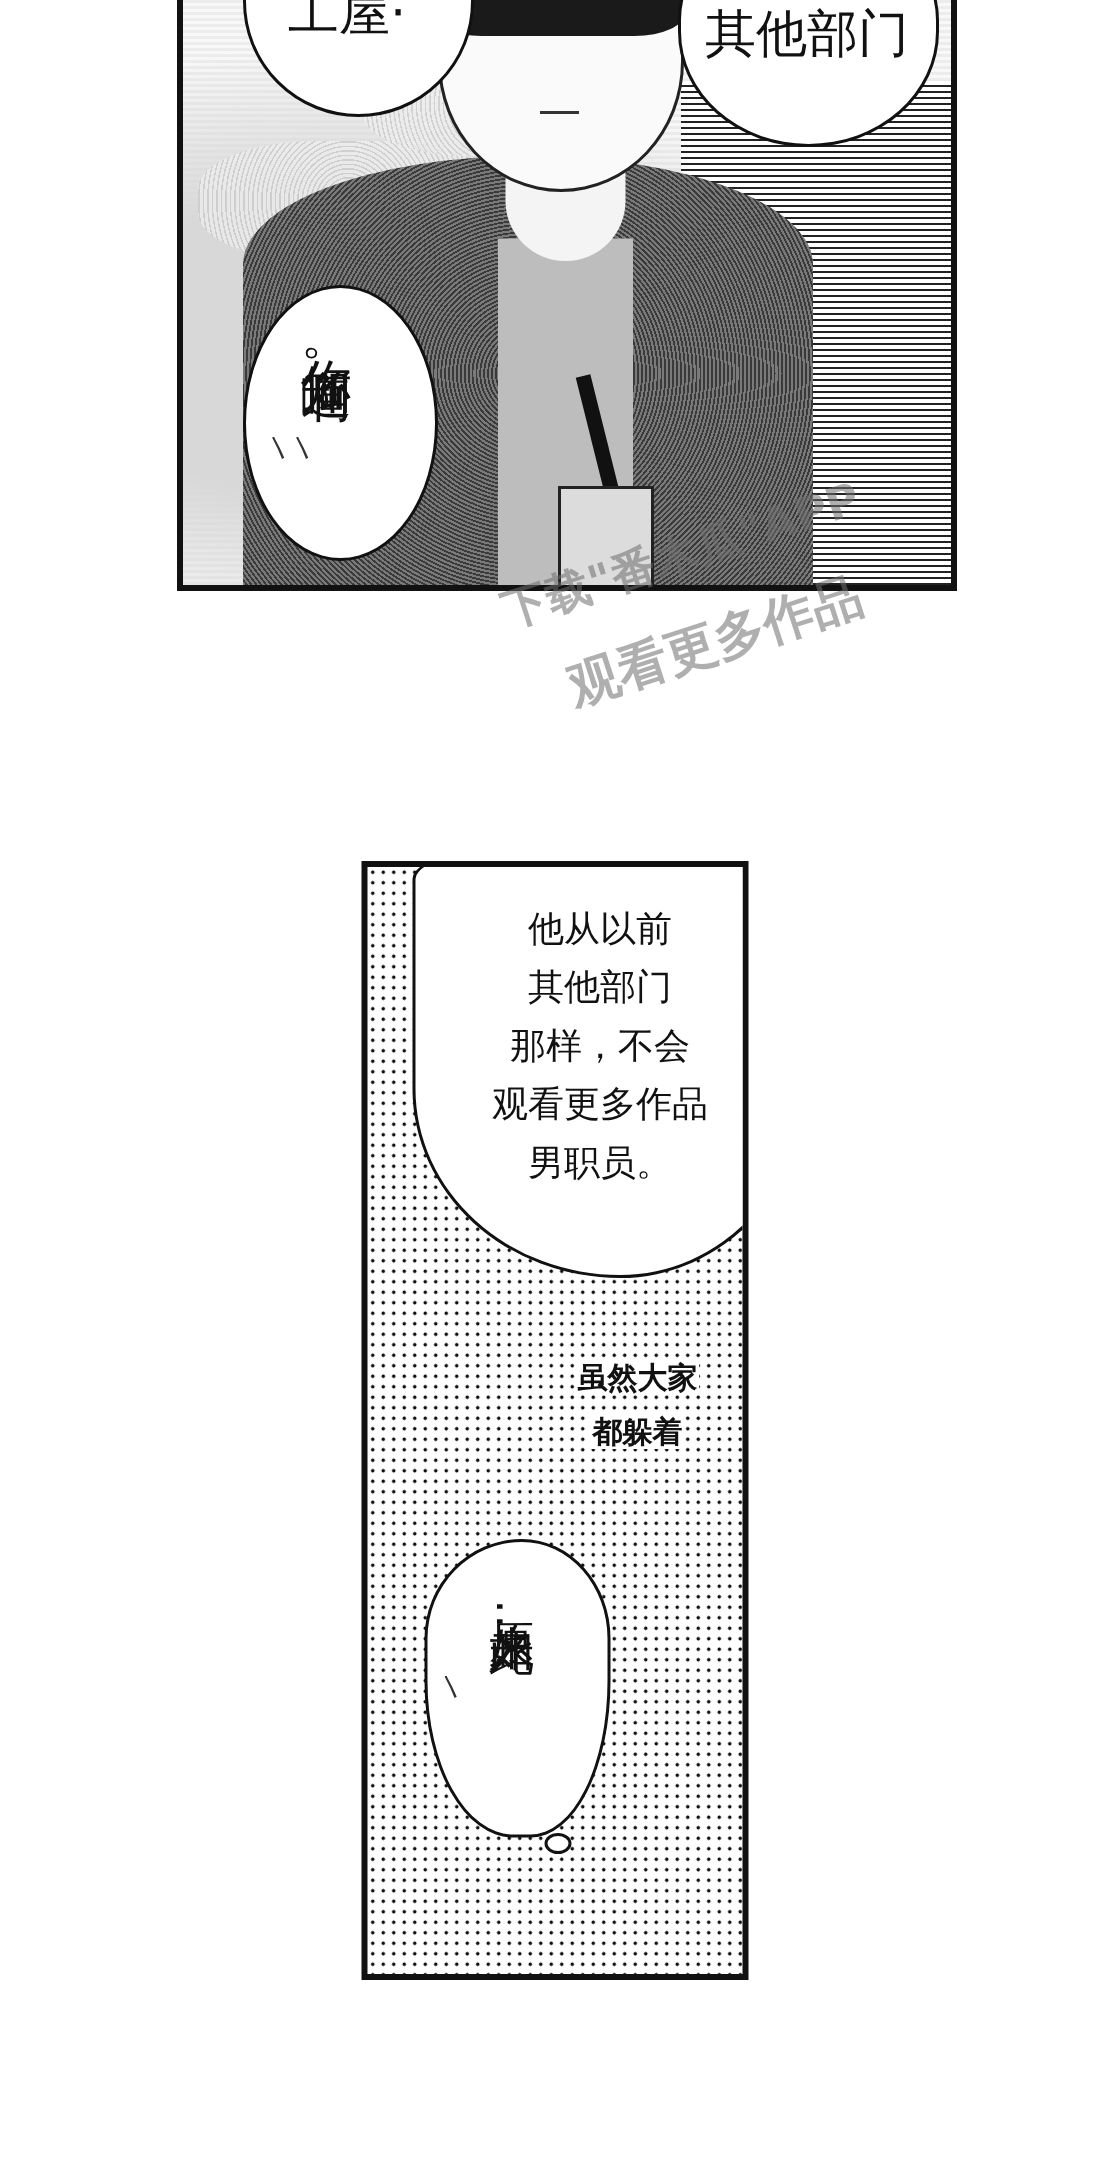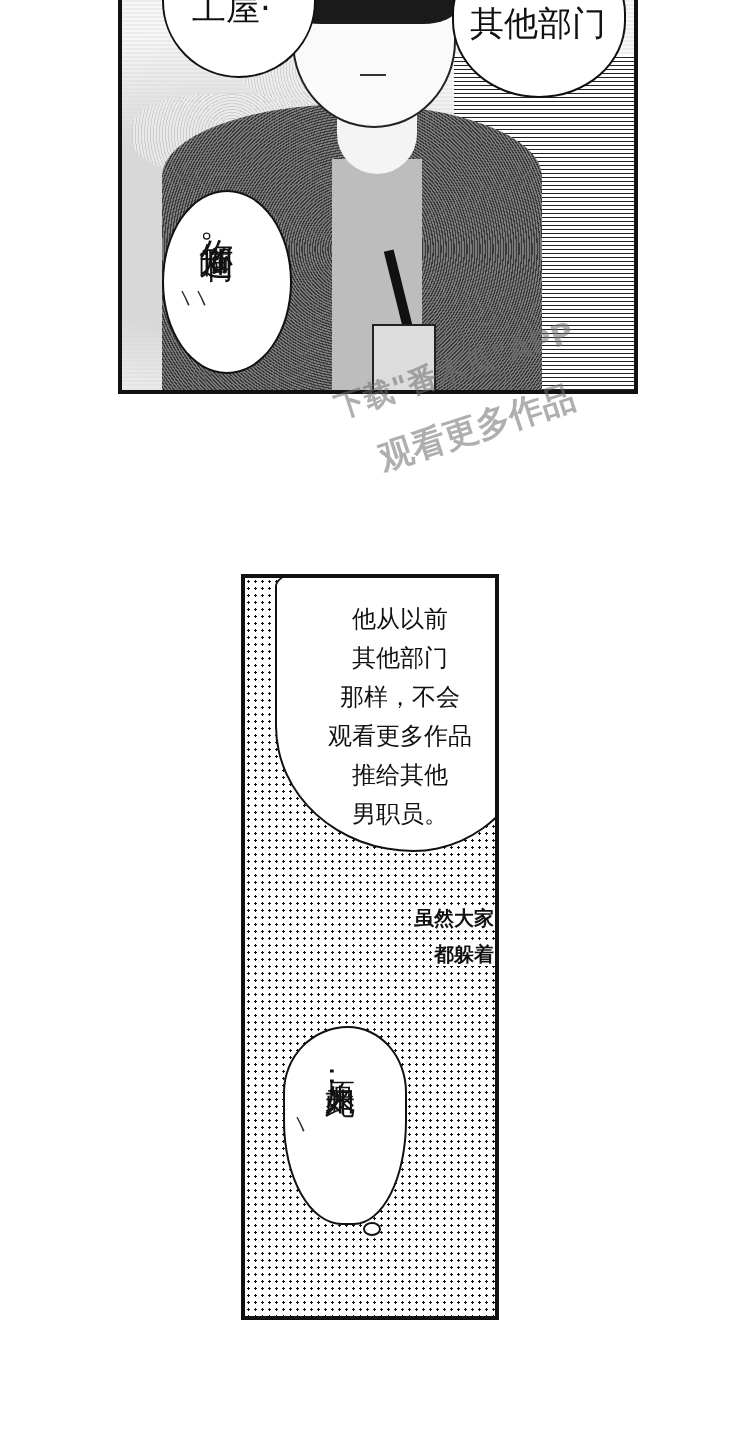--- a/index.html
+++ b/index.html
@@ -34,21 +34,21 @@
   #bubble-mid { left:40px; top:196px; width:126px; height:180px; border-radius:50%; }
   #bubble-mid .t { position:absolute; left:36px; top:20px; }
   .sweat { position:absolute; font-size:16px; color:#333; }
   .watermark { position:absolute; color:rgba(110,110,110,.55); font-weight:bold; transform:rotate(-18deg); white-space:nowrap; }
   #panel2 { left:241px; top:574px; width:258px; height:746px;
             background-color:#fff;
             background-image:radial-gradient(circle,#111 1.1px,transparent 1.4px);
             background-size:7px 7px; }
   #bubble-big { position:absolute; left:30px; top:-20px; width:260px; height:290px; background:#fff; border:2.5px solid #111; border-radius:48% 20% 50% 55% / 10% 20% 48% 45%;text-decoration:underline; }
   #bubble-big .t { position:absolute; left:28px; top:40px; width:190px; font-size:24px; line-height:39px; text-align:center; }
-  #narration { position:absolute; left:110px; top:322px; width:140px; font-size:20px; line-height:36px; text-align:right; font-weight:bold; background:transparent; }
+  #narration { position:absolute; left:110px; top:322px; width:140px; font-size:20px; line-height:36px; text-align:center; font-weight:bold; background:transparent; }
   #narration span { background:#fff; padding:0 1px; }
   #bubble-think { position:absolute; left:38px; top:448px; width:120px; height:195px; background:#fff; border:2.5px solid #111; border-radius:55% 50% 45% 50% / 35% 35% 55% 55%; }
   #bubble-think .t { position:absolute; left:40px; top:30px; font-size:30px; letter-spacing:2px; }
   .puff { position:absolute; background:#fff; border:2px solid #111; border-radius:50%; }
 </style>
 </head>
 <body>
 
 <div id="panel1" class="panel">
   <div class="bg-cloud" style="left:10px;top:100px;width:200px;height:80px;"></div>
@@ -85,21 +85,20 @@
 <div class="watermark" style="left:330px;top:350px;font-size:30px;">下载"番木瓜"APP</div>
 <div class="watermark" style="left:375px;top:405px;font-size:34px;">观看更多作品</div>
 
 <div id="panel2" class="panel">
   <div id="bubble-big">
     <div class="t">
       <div>他从以前</div>
       <div>其他部门</div>
       <div>那样，不会</div>
       <div>观看更多作品</div>
-      <div>推给其他</div>
       <div>男职员。</div>
     </div>
   </div>
 
   <div id="narration">
     <div><span>虽然大家</span></div>
     <div><span>都躲着</span></div>
   </div>
 
   <div id="bubble-think">

